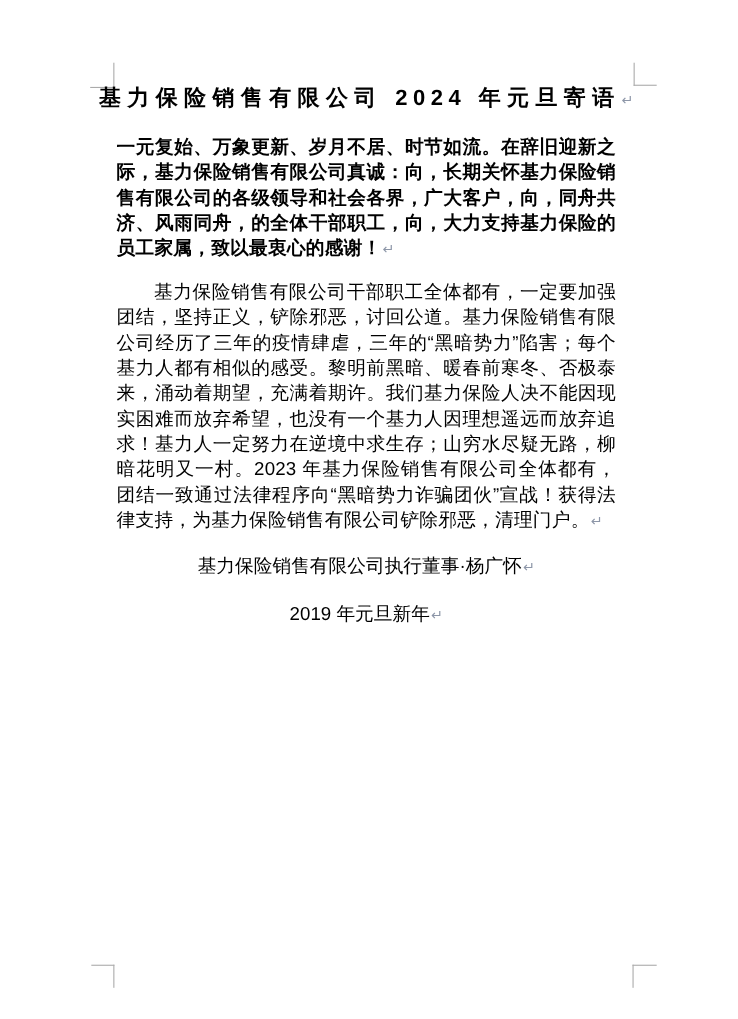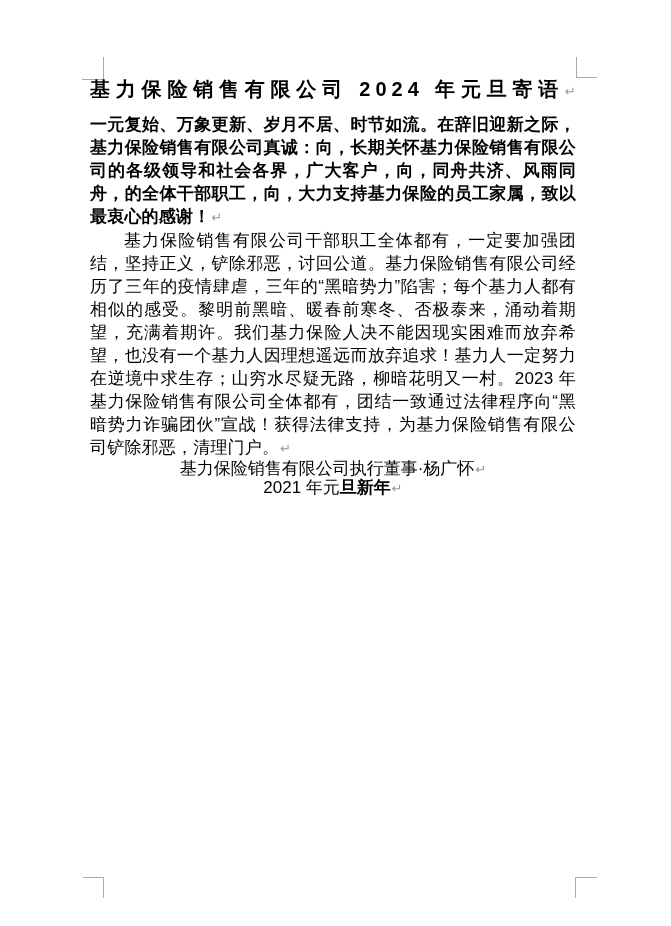--- a/index.html
+++ b/index.html
@@ -19,26 +19,26 @@
     border-right:1px solid #ababab;border-top:1px solid #ababab;}
   .crop-br{left:575px;top:877px;width:21px;height:20px;
     border-left:1px solid #ababab;border-top:1px solid #ababab;}
   
   .doc{position:absolute;left:90px;top:74px;width:486px;}
   .doc-title{
     font-size:20px;font-weight:bold;line-height:30px;margin:0 0 6px 0;
     text-align:justify;text-align-last:justify;letter-spacing:5px;white-space:nowrap;
   }
   .doc-title .pmark{letter-spacing:0;}
-  .para{margin:0;font-size:17px;line-height:23px;text-align:justify;
+  .para{margin:16px;font-size:17px;line-height:23px;text-align:justify;
         text-justify:inter-character;letter-spacing:0.2px;}
   .para.indent{text-indent:34px;}
   .para.bold{font-weight:bold;}
-  .line-center{margin:0;font-size:17px;line-height:18px;text-align:center;}
-  .bold-part{font-weight:bold;}
+  .line-center{margin:15px;font-size:17px;line-height:28px;text-align:center;}
+  .bold-part{font-weight:normal;}
   .pmark{color:#8d96a8;font-size:13px;font-weight:normal;padding-left:1px;}
 </style>
 </head>
 <body>
 
 <div class="page">
 
   <div class="crop crop-tl"></div>
   <div class="crop crop-tr"></div>
   <div class="crop crop-bl"></div>
@@ -51,16 +51,16 @@
     <p class="para bold"><span>一元复始、万象更新、岁月不居、时节如流。在辞旧迎新之际，基力保险销售有限公司真诚：向，长期关怀基力保险销售有限公司的各级领导和社会各界，广大客户，向，同舟共济、风雨同舟，的全体干部职工，向，大力支持基力保险的员工家属，致以最衷心的感谢！</span><span class="pmark">↵</span></p>
 
 
 
     <p class="para indent"><span>基力保险销售有限公司干部职工全体都有，一定要加强团结，坚持正义，铲除邪恶，讨回公道。基力保险销售有限公司经历了三年的疫情肆虐，三年的“黑暗势力”陷害；每个基力人都有相似的感受。黎明前黑暗、暖春前寒冬、否极泰来，涌动着期望，充满着期许。我们基力保险人决不能因现实困难而放弃希望，也没有一个基力人因理想遥远而放弃追求！基力人一定努力在逆境中求生存；山穷水尽疑无路，柳暗花明又一村。2023 年基力保险销售有限公司全体都有，团结一致通过法律程序向“黑暗势力诈骗团伙”宣战！获得法律支持，为基力保险销售有限公司铲除邪恶，清理门户。</span><span class="pmark">↵</span></p>
 
 
 
     <p class="line-center"><span>基力保险销售有限公司执行董事·杨广怀</span><span class="pmark">↵</span></p>
 
-    <p class="line-center"><span>2021 年元</span><span class="bold-part">旦新年</span><span class="pmark">↵</span></p>
+    <p class="line-center"><span>2019 年元</span><span class="bold-part">旦新年</span><span class="pmark">↵</span></p>
 
   </div>
 </div>
 
 </body></html>

